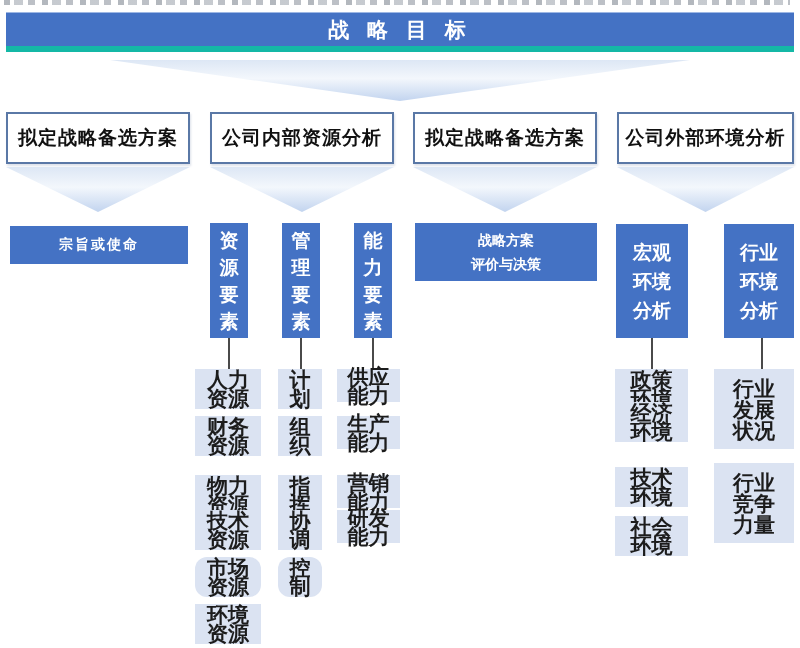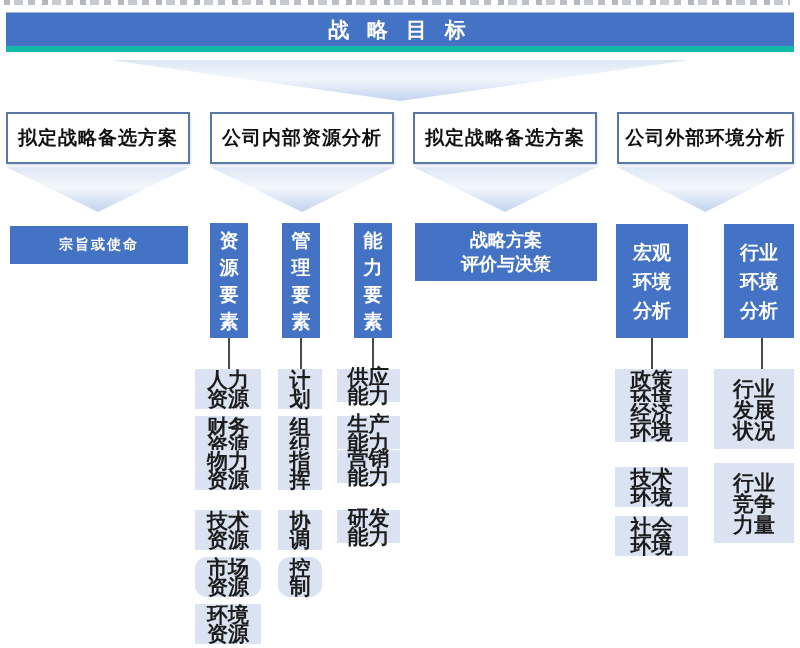--- a/index.html
+++ b/index.html
@@ -54,21 +54,21 @@
   .phase-4 { left:617px; width:177px; }
   
   .blue {
     position:absolute; background:#4472c4; color:#ffffff; font-weight:bold;
     display:flex; align-items:center; justify-content:center; text-align:center;
     white-space:pre-line;
   }
   .mission  { left:10px;  top:226px; width:178px; height:38px; font-size:14px; letter-spacing:2px; }
   .factor   { top:223px; width:38px; height:115px; font-size:19px; line-height:27px; }
   .factor-1 { left:210px; } .factor-2 { left:282px; } .factor-3 { left:354px; }
-  .decision { left:415px; top:223px; width:182px; height:58px; font-size:18px; line-height:24px; }
+  .decision { left:415px; top:223px; width:182px; height:58px; font-size:14px; line-height:24px; }
   .env      { top:224px; height:114px; font-size:19px; line-height:29px; }
   .env-1    { left:616px; width:72px; }
   .env-2    { left:724px; width:70px; }
   
   .conn { position:absolute; width:2px; background:#4a4a4a; }
   .conn-1 { left:228px; top:338px; height:31px; }
   .conn-2 { left:300px; top:338px; height:31px; }
   .conn-3 { left:372px; top:338px; height:31px; }
   .conn-4 { left:651px; top:338px; height:31px; }
   .conn-5 { left:761px; top:338px; height:31px; }
@@ -76,21 +76,21 @@
   .item {
     position:absolute; background:#dbe3f2; color:#1c1c1c; font-weight:bold;
     font-size:21px; line-height:19px; text-align:center; white-space:pre-line;
     display:flex; align-items:center; justify-content:center;
   }
   .c1 { left:195px; width:66px; height:40px; }
   .c2 { left:278px; width:44px; height:40px; }
   .c3 { left:337px; width:63px; height:33px;text-align:center; }
   .c4 { left:615px; width:73px; height:40px; }
   .c5 { left:714px; width:80px; height:80px; line-height:21px; }
-  .r0 { top:369px; } .r1 { top:416px; } .r2 { top:450px; }
+  .r0 { top:369px; } .r1 { top:416px; } .r2 { top:475px; }
   .r3 { top:510px; } .r4 { top:557px;border-radius:12px; } .r5 { top:604px; }
   .q0 { top:369px; } .q1 { top:402px; } .q2 { top:467px; } .q3 { top:516px; }
   .p0 { top:369px; } .p1 { top:463px; }
 </style>
 </head>
 <body>
 
 <div class="canvas">
 
   <div class="crop-strip"></div>

